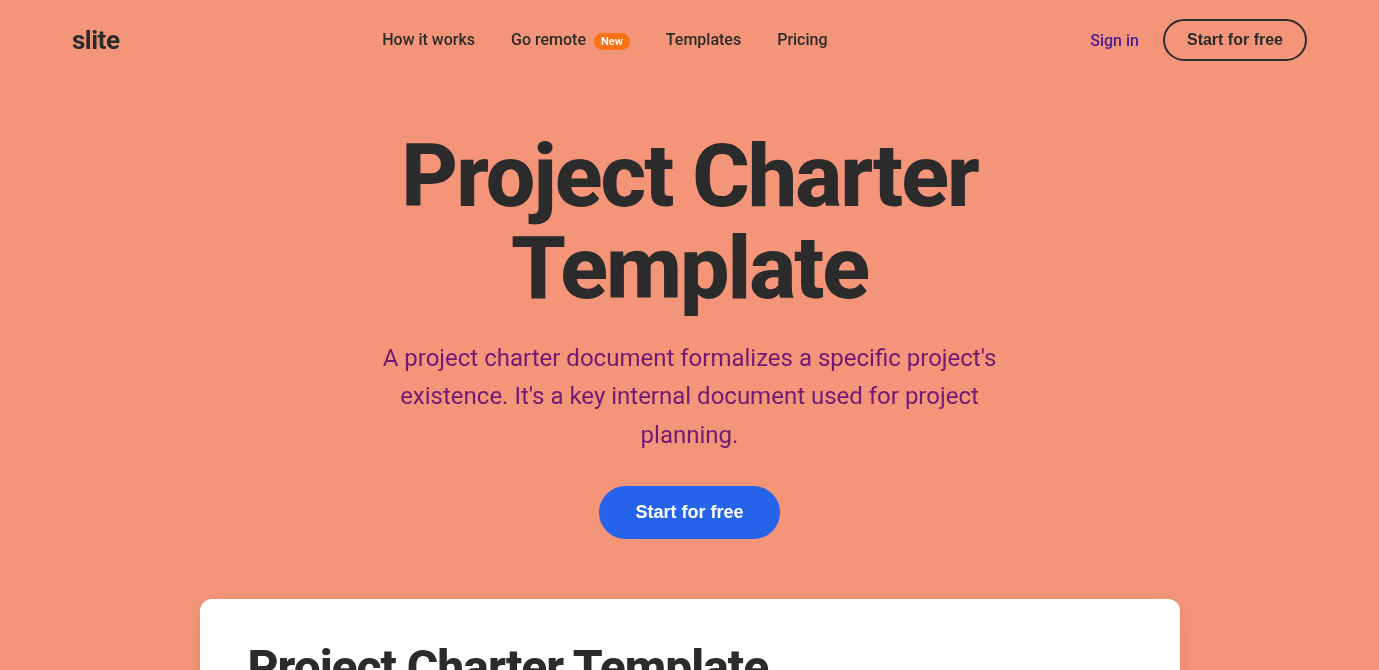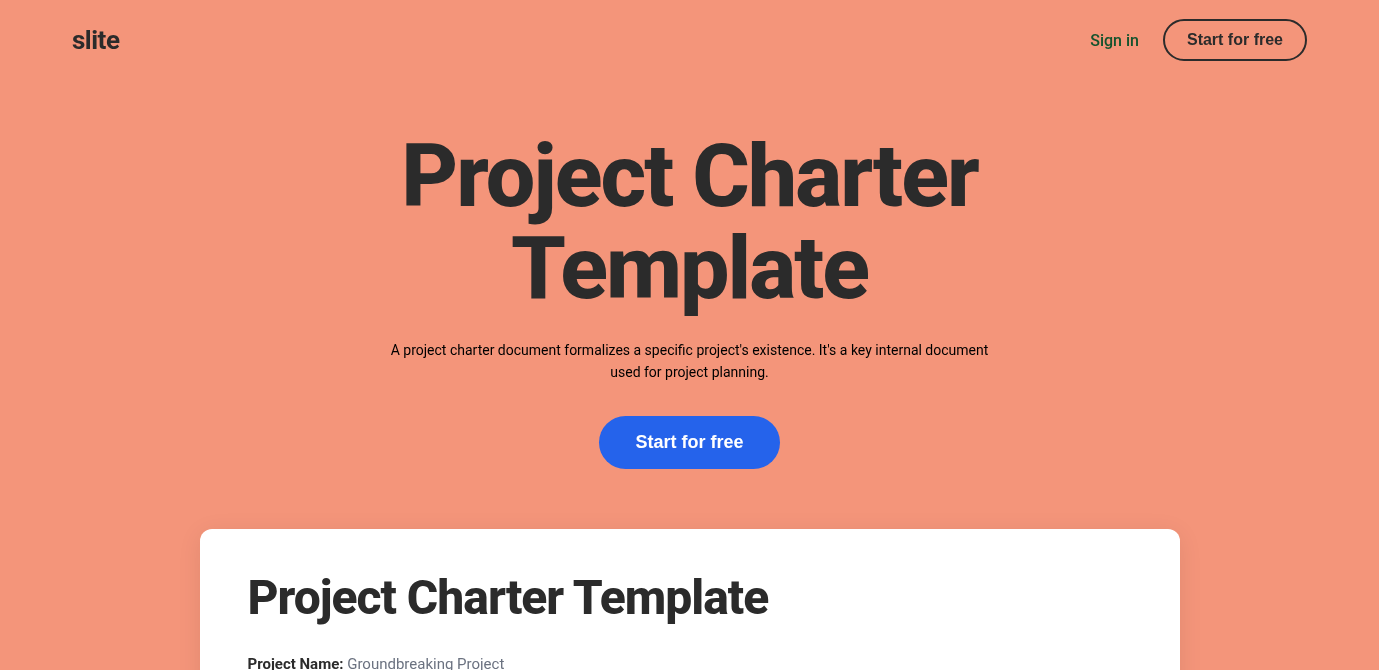--- a/index.html
+++ b/index.html
@@ -59,21 +59,21 @@
     }
 
     .nav-right {
       display: flex;
       align-items: center;
       gap: 24px;
     }
 
     .nav-signin {
       text-decoration: none;
-      color: #14532d;
+      color: #4c1d95;
       font-size: 16px;
       font-weight: 500;
     }
 
     .btn-start-free-outline {
       background: transparent;
       border: 2px solid #2b2b2b;
       color: #2b2b2b;
       padding: 10px 22px;
       border-radius: 50px;
@@ -92,22 +92,22 @@
       font-size: 88px;
       font-weight: 800;
       color: #2b2b2b;
       line-height: 1.05;
       letter-spacing: -2px;
       max-width: 900px;
       margin: 0 auto 24px;
     }
 
     .hero-subtitle {
-      font-size: 14px;
-      color: #000000;
+      font-size: 24px;
+      color: #701a75;
       max-width: 620px;
       margin: 0 auto 32px;
       line-height: 1.6;
     }
 
     .btn-start-free-blue {
       background-color: #2563EB;
       color: white;
       border: none;
       padding: 16px 36px;
@@ -176,20 +176,37 @@
       color: #6B7280;
       text-decoration: underline;
     }
   </style>
 </head>
 <body>
 
 <nav>
   <span class="nav-logo">slite</span>
 
+  <ul class="nav-links">
+    <li>
+      <a href="#">How it works</a>
+    </li>
+    <li>
+      <a href="#">
+        <span>Go remote</span>
+        <span class="nav-badge">New</span>
+      </a>
+    </li>
+    <li>
+      <a href="#">Templates</a>
+    </li>
+    <li>
+      <a href="#">Pricing</a>
+    </li>
+  </ul>
 
   <div class="nav-right">
     <a href="#" class="nav-signin">Sign in</a>
     <button class="btn-start-free-outline">Start for free</button>
   </div>
 </nav>
 
 <section class="hero">
   <h1 class="hero-title">Project Charter Template</h1>
   <p class="hero-subtitle">A project charter document formalizes a specific project's existence. It's a key internal document used for project planning.</p>

